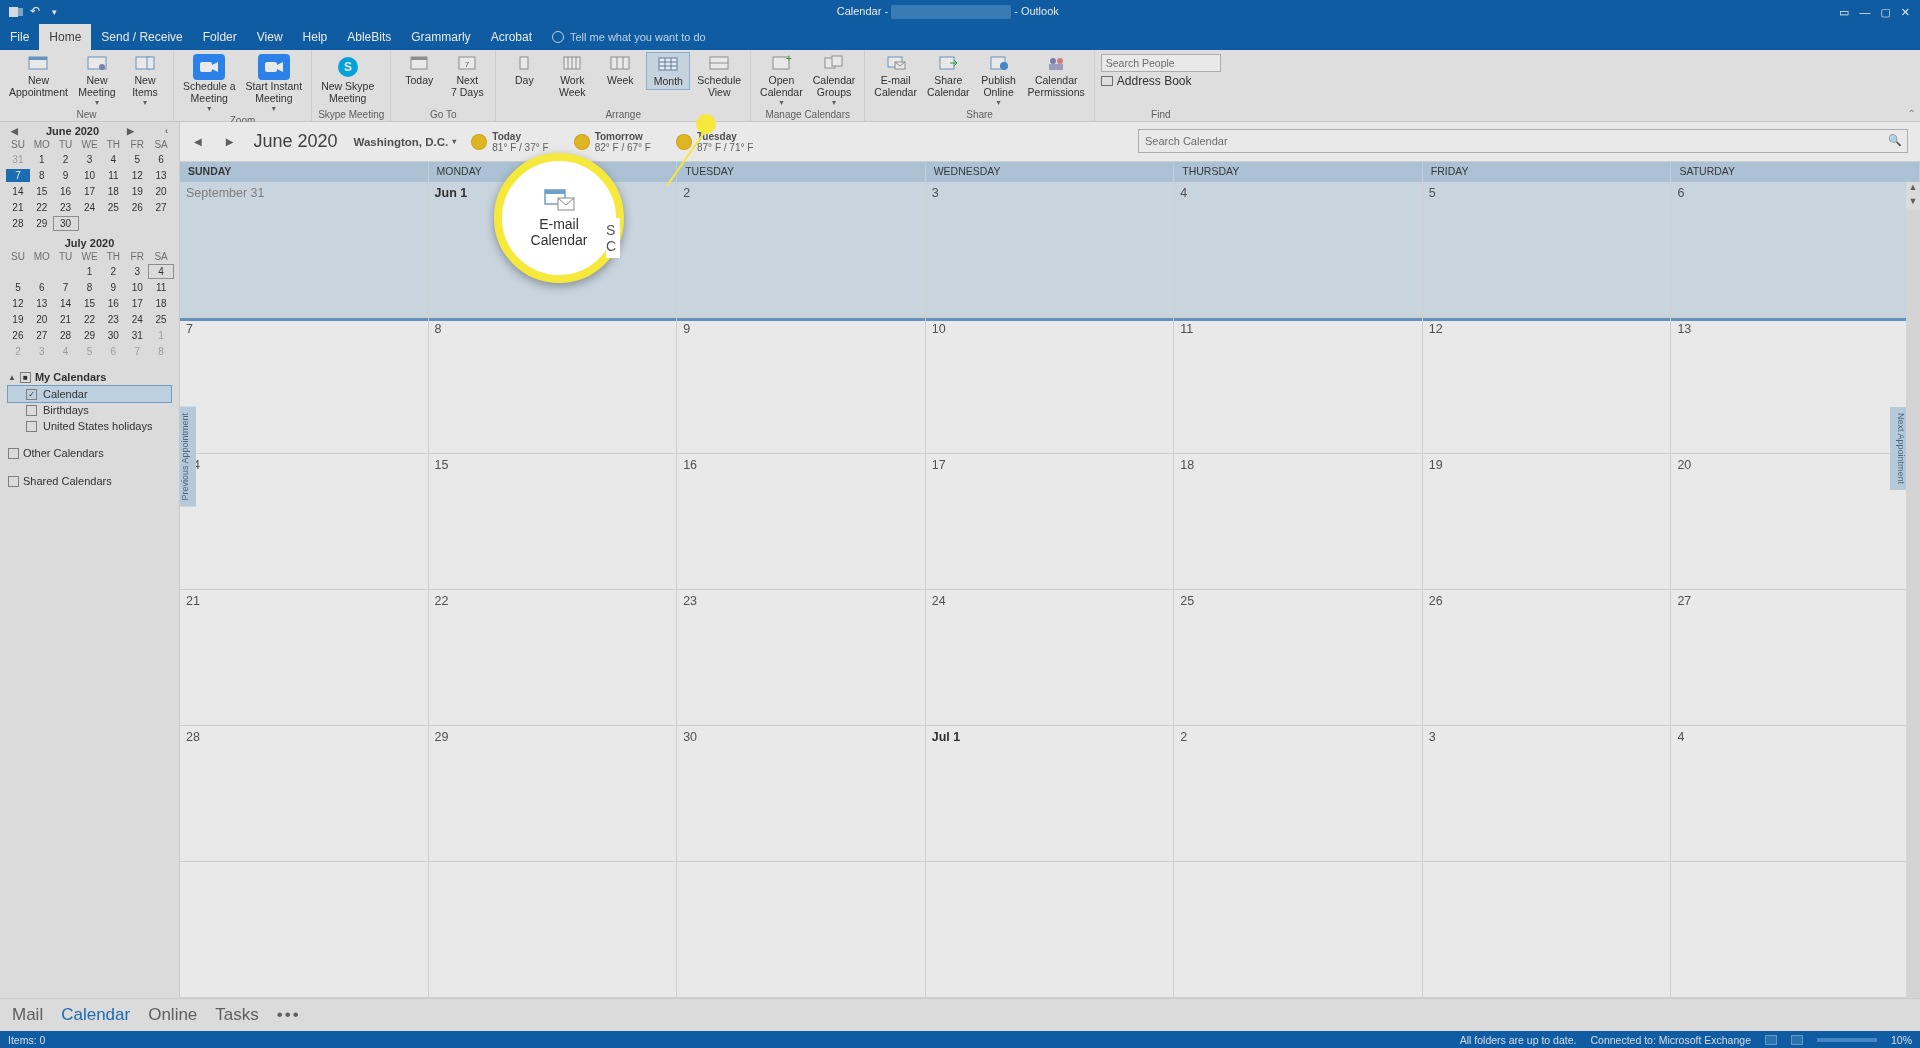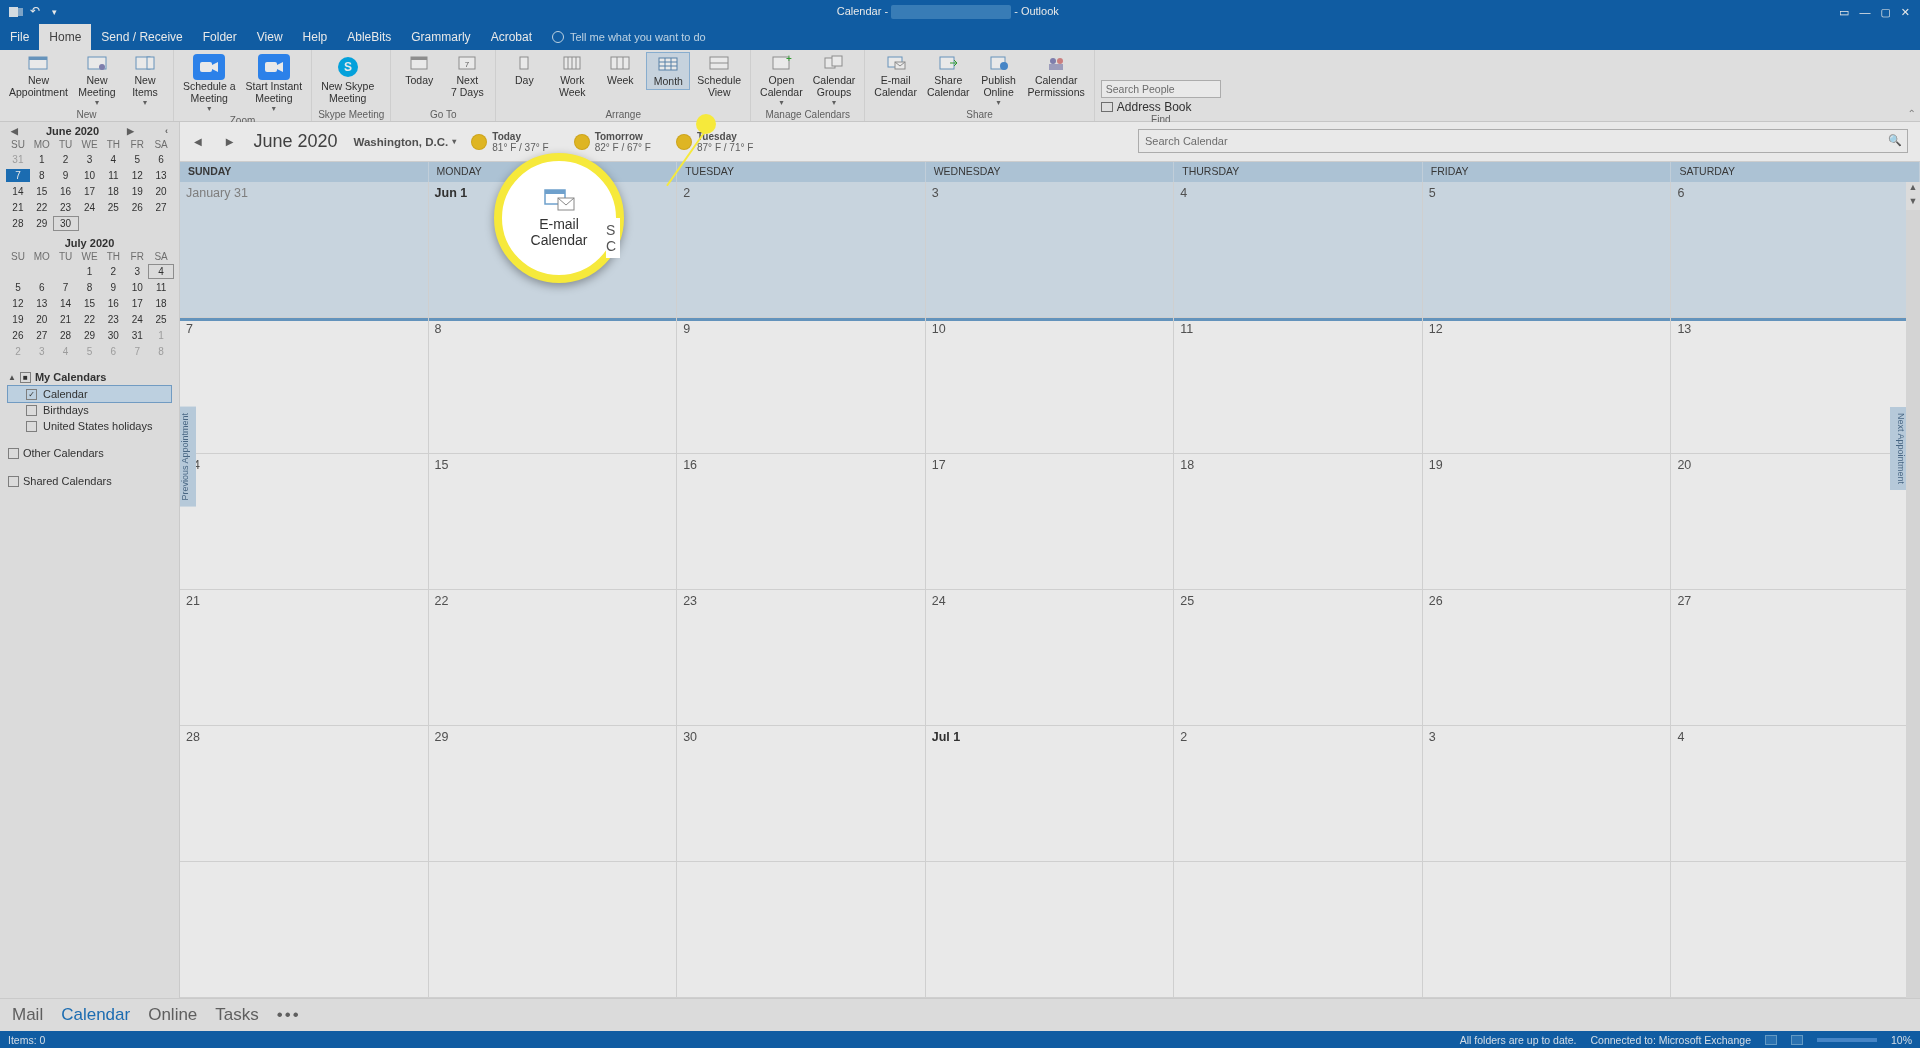--- a/index.html
+++ b/index.html
@@ -23,21 +23,21 @@
 
 .ribbon { background:#f3f3f3; height:72px; border-bottom:1px solid #d9d9d9; display:flex; position:relative; }
 .ribbon-group { border-right:1px solid #e1e1e1; padding: 2px 6px 0 6px; display:flex; flex-direction:column; justify-content:space-between; }
 .ribbon-body { display:flex; gap:4px; align-items:flex-start; flex:1; }
 .ribbon-label { text-align:center; font-size:10px; color:#666; padding-bottom:1px; }
 .ribbon-btn { display:flex; flex-direction:column; align-items:center; font-size:10.5px; color:#333; padding:2px 3px; cursor:pointer; text-align:center; line-height:1.15; min-width:44px; }
 .ribbon-btn.selected { background:#d8e6f2; border:1px solid #94bde1; }
 .ribbon-icon { width:24px; height:18px; margin-bottom:2px; display:flex; align-items:center; justify-content:center; }
 .ribbon-icon svg { width:22px; height:18px; }
 .big-icon { width:32px;height:26px;border-radius:4px;display:flex;align-items:center;justify-content:center; }
-.find-col { display:flex; flex-direction:column; gap:2px; padding-top:2px;margin-top:26px; }
+.find-col { display:flex; flex-direction:column; gap:2px; padding-top:2px; }
 .find-input { width:120px; height:18px; border:1px solid #bbb; font-size:10.5px; padding:0 4px; background:#fff; }
 .addr { font-size:12px; color:#333; display:flex; align-items:center; gap:4px; }
 .addr-icon { width:12px;height:10px;border:1px solid #777; display:inline-block; }
 .ribbon-collapse { position:absolute; right:4px; bottom:2px; font-size:10px;color:#888; cursor:pointer; }
 
 
 .main { display:flex; height: calc(1048px - 24px - 26px - 72px - 33px - 17px); }
 .leftpane { width:180px; background:#f0f0f0; border-right:1px solid #ddd; font-size:11px; color:#333; display:flex; flex-direction:column; }
 .content { flex:1; display:flex; flex-direction:column; background:#fff; position:relative; }
 
@@ -582,21 +582,21 @@
         <div>TUESDAY</div>
         <div>WEDNESDAY</div>
         <div>THURSDAY</div>
         <div>FRIDAY</div>
         <div>SATURDAY</div>
     </div>
 
     <div class="calgrid" id="calgrid">
 
     <div class="cell firstweek-band othermonth">
-          <div class="dn">January 31</div>
+          <div class="dn">September 31</div>
         </div>
         <div class="cell firstweek-band">
           <div class="dn" style="font-weight: 700; color: rgb(51, 51, 51);">Jun 1</div>
         </div>
         <div class="cell firstweek-band">
           <div class="dn">2</div>
         </div>
         <div class="cell firstweek-band">
           <div class="dn">3</div>
         </div>

